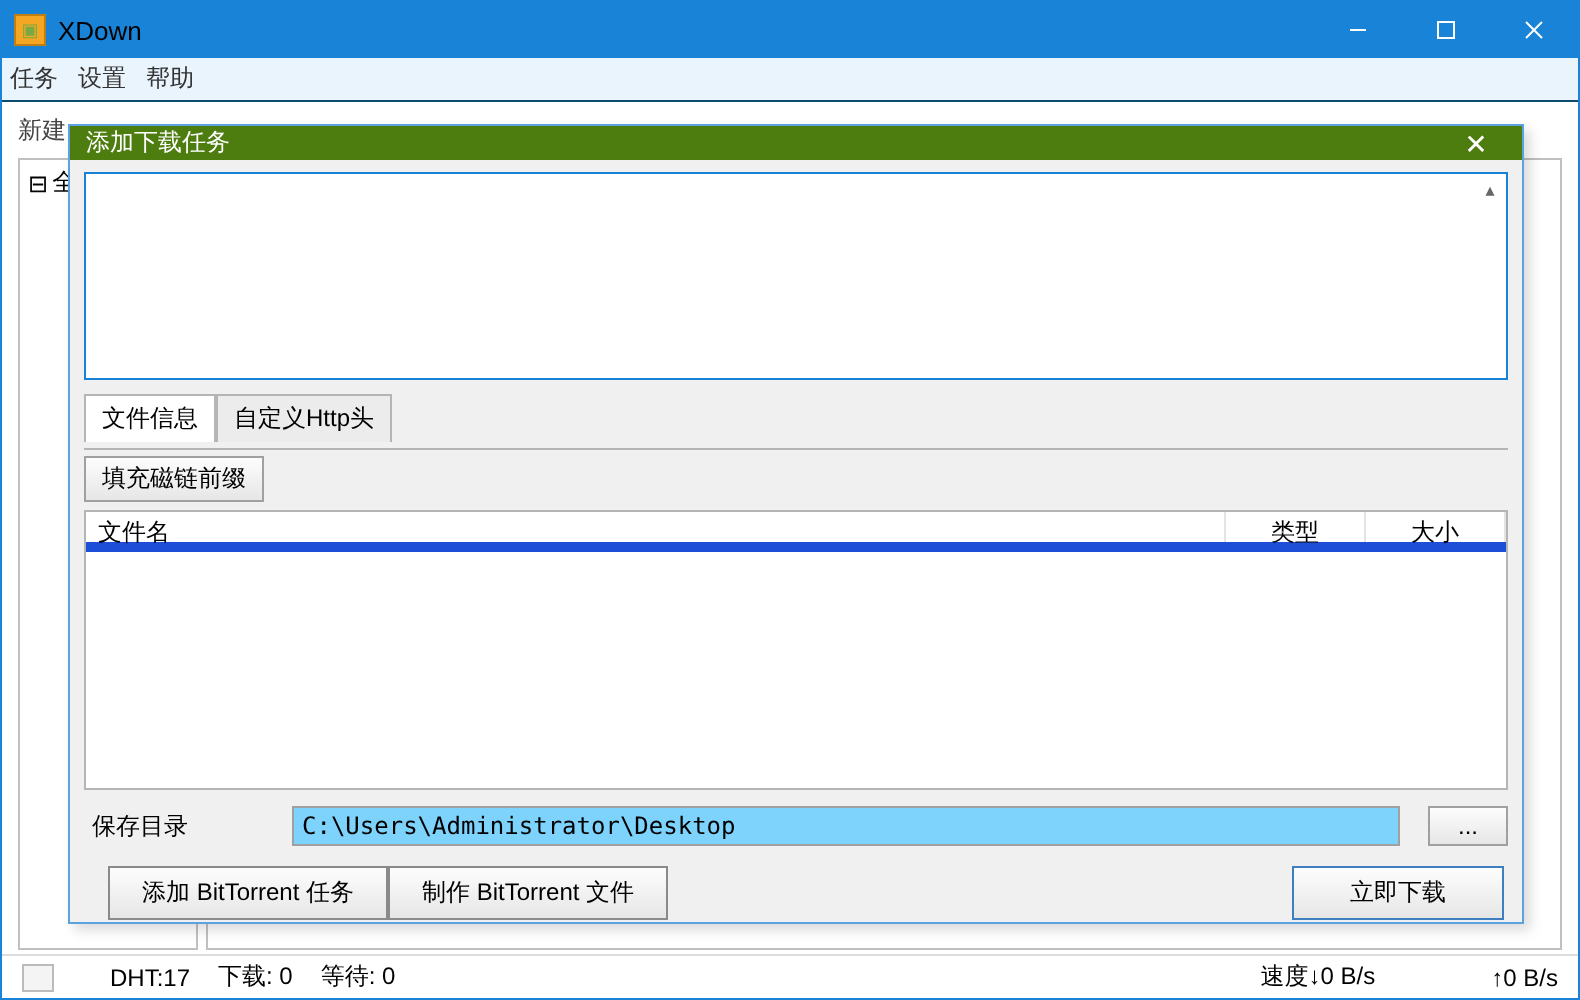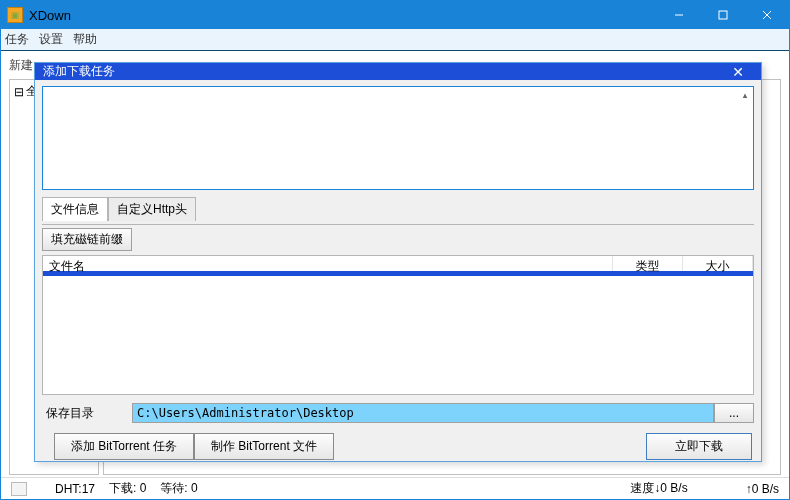--- a/index.html
+++ b/index.html
@@ -29,21 +29,21 @@
   .sidebar .tree-item { display:flex; align-items:center; gap:2px; }
   .listarea { flex:1; border:1px solid #c0c0c0; background:#fff; }
   
   
   .statusbar { height: 22px; border-top:1px solid #ddd; display:flex; align-items:center; padding: 0 10px; font-family: SimSun, monospace; font-size:12px; gap: 14px; }
   .statusbar .spacer { flex:1; }
   .statusbar .scroll-stub { width:16px; height:14px; border:1px solid #bbb; background:#f4f4f4; margin-right: 14px; }
   
   
   .modal { position:absolute; left:34px; top:62px; width:728px; height:400px; background:#f0f0f0; border:1px solid #5aa3de; box-shadow: 3px 3px 6px rgba(0,0,0,.15); display:flex; flex-direction:column; }
-  .modal-titlebar { height:24px; background:#1d4ed8; color:#fff; display:flex; align-items:center; padding:0 8px; font-size:13px; }
+  .modal-titlebar { height:24px; background:#4d7c0f; color:#fff; display:flex; align-items:center; padding:0 8px; font-size:13px; }
   .modal-titlebar .mtitle { flex:1; }
   .modal-titlebar .mclose { width:30px; text-align:center; font-size:14px; }
   
   .modal-body { flex:1; padding:6px 7px 8px 7px; display:flex; flex-direction:column; gap:4px; }
   
   .url-box { height:104px; border:1px solid #1883d7; background:#fff; position:relative; }
   .url-box textarea { width:100%; height:100%; border:none; resize:none; outline:none; padding:3px 16px 3px 4px; font-family:SimSun,monospace; font-size:12px; }
   .url-box .scroll-up { position:absolute; right:1px; top:1px; width:14px; height:14px; font-size:9px; text-align:center; line-height:14px; color:#666; }
   
   .tabrow { display:flex; gap:0; margin-top:2px; }
@@ -53,21 +53,21 @@
   .fillbtn-row { border-top:1px solid #b5b5b5; padding-top:3px; }
   .small-btn { padding:2px 8px; border:1px solid #a0a0a0; background:linear-gradient(#fdfdfd,#e6e6e6); display:inline-block; }
   
   .filelist { flex:1; border:1px solid #b5b5b5; background:#fff; display:flex; flex-direction:column; min-height:140px; }
   .filelist-header { height:20px; display:flex; border-bottom:5px solid #1d4ed8; background:#fff; }
   .filelist-header .col { padding:2px 6px; border-right:1px solid #e4e4e4; }
   .filelist-header .col.name { flex:1; }
   .filelist-header .col.type { width:70px; text-align:center; }
   .filelist-header .col.size { width:70px; text-align:center; }
   
-  .save-row { display:flex; align-items:center; gap:0; margin-top:4px; }
+  .save-row { display:flex; align-items:center; gap:14px; margin-top:4px; }
   .save-row .lbl { width:90px; padding-left:4px; }
   .save-row input { flex:1; height:20px; border:1px solid #a0a0a0; padding:0 4px; font-family:SimSun,monospace; font-size:12px; background:#7dd3fc; }
   .save-row .browse { width:40px; height:20px; border:1px solid #a0a0a0; background:linear-gradient(#fdfdfd,#e6e6e6); text-align:center; line-height:18px; }
   
   .action-row { display:flex; margin-top:6px; padding:0 2px 2px 12px; }
   .action-row .btn { padding:4px 16px; border:1px solid #8a8a8a; background:linear-gradient(#fdfdfd,#e6e6e6); }
   .action-row .spacer { flex:1; }
   .action-row .btn.primary { border:1px solid #3f7fbf; padding:4px 28px; }
 </style>
 </head>

